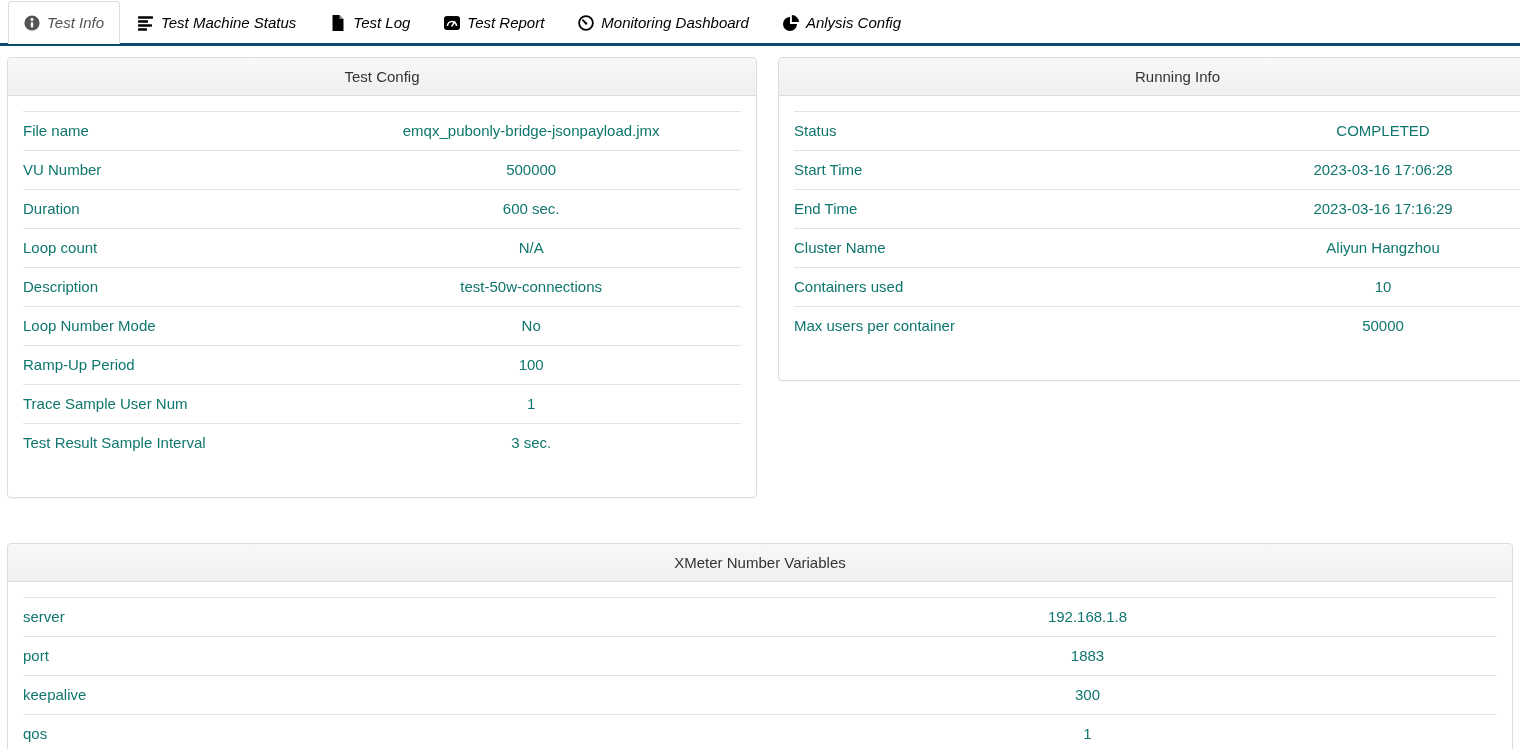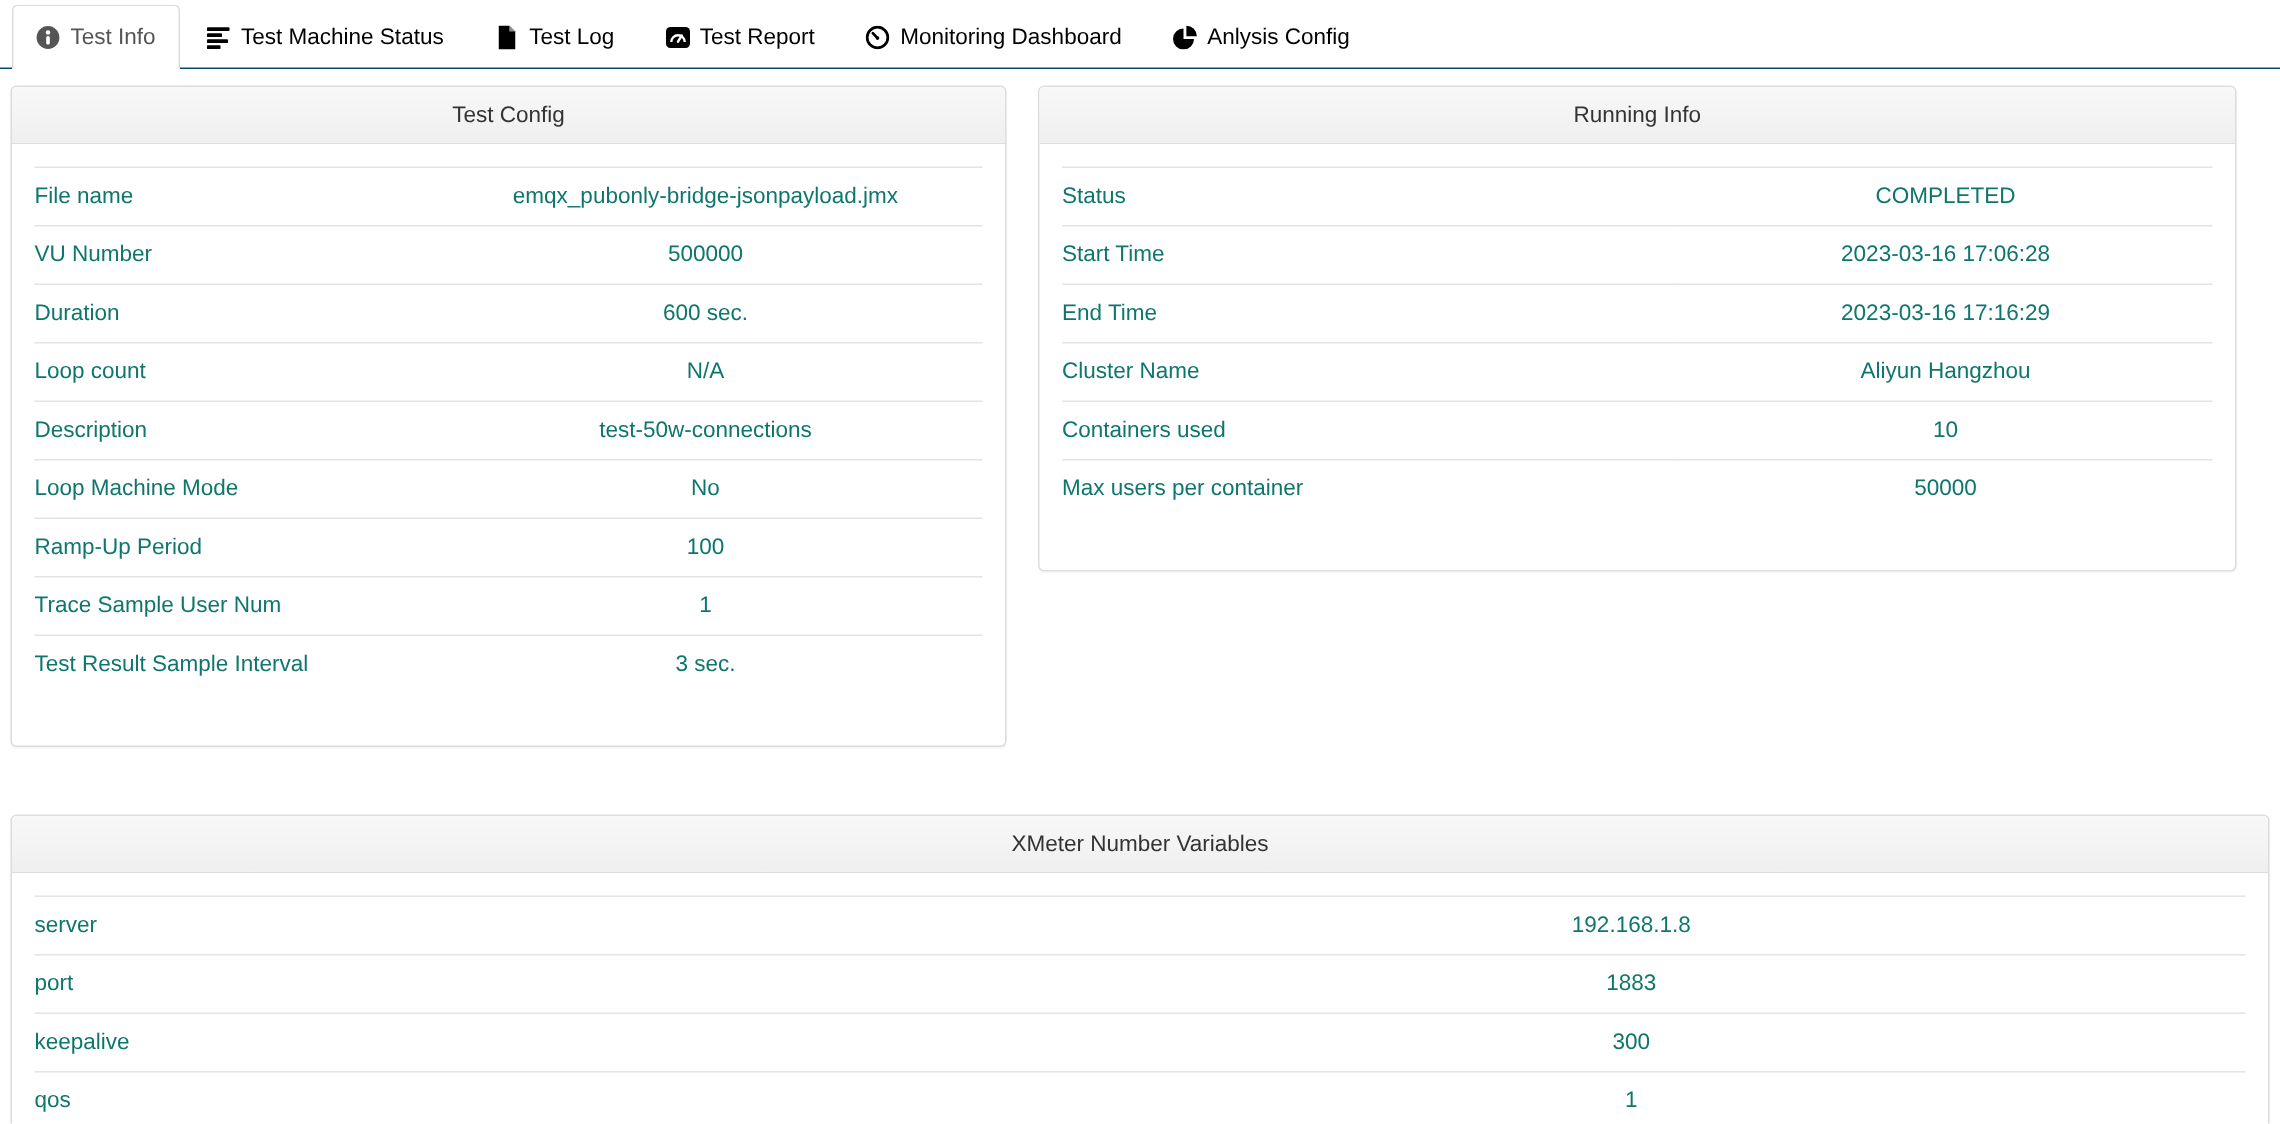--- a/index.html
+++ b/index.html
@@ -11,22 +11,23 @@
     color: #333;
     font-family: "Liberation Sans", sans-serif;
     font-size: 15px;
   }
 
   
   .tabbar {
     display: flex;
     align-items: flex-end;
     padding: 3px 0 0 8px;
-    border-bottom: 1px solid #0c4a6e;
+    border-bottom: 3px solid #0c4a6e;
     height: 46px;
+    font-style: italic;
   }
   .tab {
     display: flex;
     align-items: center;
     gap: 7px;
     padding: 10px 15px;
     margin-right: 2px;
     margin-bottom: -1px;
     font-size: 15px;
     line-height: 21px;
@@ -47,21 +48,21 @@
   
   .content { padding: 11px 7px 0 7px; }
   .columns { display: flex; gap: 21px; align-items: flex-start; }
 
   .panel {
     background: #fff;
     border: 1px solid #ddd;
     border-radius: 4px;
     box-shadow: 0 1px 1px rgba(0,0,0,0.04);
   }
-  .col-left  { width: 664px; flex: none; }
+  .col-left  { width: 750px; flex: none; }
   .col-right { width: 799px; flex: none; }
   .panel-wide { margin-top: 45px; width: 1506px; }
 
   .panel-heading {
     background: linear-gradient(#f8f8f8, #efefef);
     border-bottom: 1px solid #ddd;
     border-radius: 4px 4px 0 0;
     padding: 10px 15px;
     text-align: center;
     font-size: 15px;
@@ -177,21 +178,21 @@
             </tr>
             <tr>
               <td class="k">Loop count</td>
               <td class="v">N/A</td>
             </tr>
             <tr>
               <td class="k">Description</td>
               <td class="v">test-50w-connections</td>
             </tr>
             <tr>
-              <td class="k">Loop Machine Mode</td>
+              <td class="k">Loop Number Mode</td>
               <td class="v">No</td>
             </tr>
             <tr>
               <td class="k">Ramp-Up Period</td>
               <td class="v">100</td>
             </tr>
             <tr>
               <td class="k">Trace Sample User Num</td>
               <td class="v">1</td>
             </tr>

